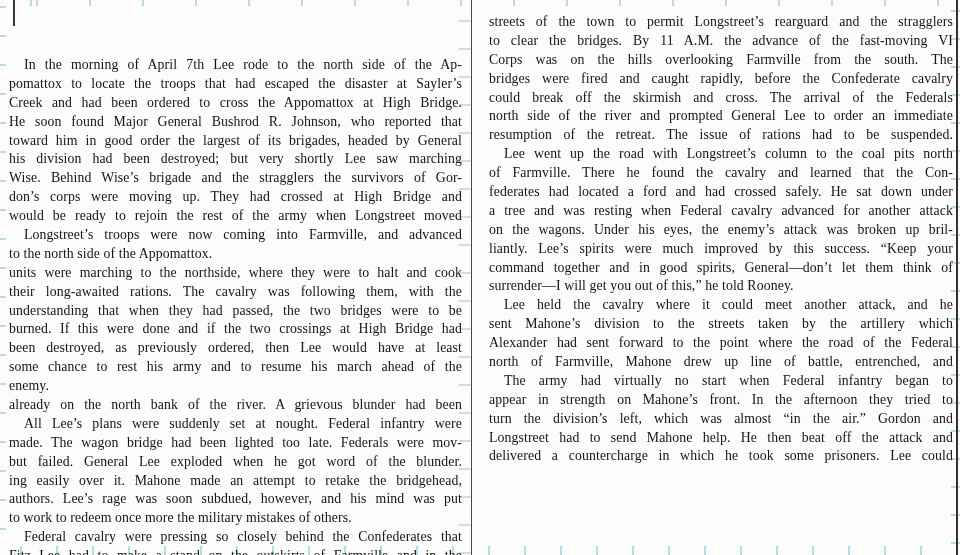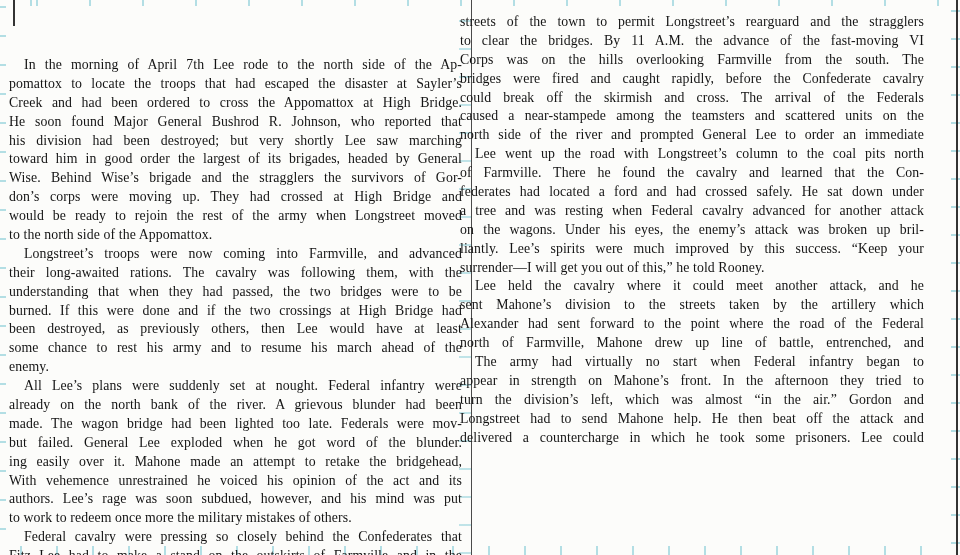--- a/index.html
+++ b/index.html
@@ -18,21 +18,21 @@
     background: #fcfcfa;
   }
   .col {
     position: absolute;
     top: 13px;
     color: #141414;
     font-size: 13.8px;
     letter-spacing: 0.1px;
   }
   #col-left  { left: 9px;   width: 453px; margin-top: 43px; }
-  #col-right { left: 460px; width: 464px; }
+  #col-right { left: 489px; width: 464px; }
   .ln {
     height: 18.9px;
     line-height: 18.9px;
     overflow: hidden;
     text-align: justify;
     text-align-last: justify;
     white-space: normal;
   }
   .ln.end { text-align-last: left; }
   .ln.ind { text-indent: 15px; }
@@ -84,59 +84,60 @@
 
   <div class="vrule" id="rule-topleft"></div>
   <div class="vrule" id="rule-gutter"></div>
   <div class="vrule" id="rule-right"></div>
 
   <div class="col" id="col-left">
     <div class="ln ind">In the morning of April 7th Lee rode to the north side of the Ap-</div>
     <div class="ln">pomattox to locate the troops that had escaped the disaster at Sayler’s</div>
     <div class="ln">Creek and had been ordered to cross the Appomattox at High Bridge.</div>
     <div class="ln">He soon found Major General Bushrod R. Johnson, who reported that</div>
+    <div class="ln">toward him in good order the largest of its brigades, headed by General</div>
     <div class="ln">his division had been destroyed; but very shortly Lee saw marching</div>
-    <div class="ln">toward him in good order the largest of its brigades, headed by General</div>
     <div class="ln">Wise. Behind Wise’s brigade and the stragglers the survivors of Gor-</div>
     <div class="ln">don’s corps were moving up. They had crossed at High Bridge and</div>
     <div class="ln">would be ready to rejoin the rest of the army when Longstreet moved</div>
+    <div class="ln ind">Longstreet’s troops were now coming into Farmville, and advanced</div>
     <div class="ln end">to the north side of the Appomattox.</div>
-    <div class="ln ind">Longstreet’s troops were now coming into Farmville, and advanced</div>
+    <div class="ln">units were marching to the northside, where they were to halt and cook</div>
     <div class="ln">their long-awaited rations. The cavalry was following them, with the</div>
     <div class="ln">understanding that when they had passed, the two bridges were to be</div>
     <div class="ln">burned. If this were done and if the two crossings at High Bridge had</div>
-    <div class="ln">been destroyed, as previously others, then Lee would have at least</div>
+    <div class="ln">been destroyed, as previously ordered, then Lee would have at least</div>
     <div class="ln">some chance to rest his army and to resume his march ahead of the</div>
     <div class="ln end">enemy.</div>
+    <div class="ln">already on the north bank of the river. A grievous blunder had been</div>
     <div class="ln ind">All Lee’s plans were suddenly set at nought. Federal infantry were</div>
-    <div class="ln">already on the north bank of the river. A grievous blunder had been</div>
     <div class="ln">made. The wagon bridge had been lighted too late. Federals were mov-</div>
     <div class="ln">but failed. General Lee exploded when he got word of the blunder.</div>
     <div class="ln">ing easily over it. Mahone made an attempt to retake the bridgehead,</div>
-    <div class="ln">With vehemence unrestrained he voiced his opinion of the act and its</div>
     <div class="ln">authors. Lee’s rage was soon subdued, however, and his mind was put</div>
     <div class="ln end">to work to redeem once more the military mistakes of others.</div>
     <div class="ln ind">Federal cavalry were pressing so closely behind the Confederates that</div>
     <div class="ln">Fitz Lee had to make a stand on the outskirts of Farmville and in the</div>
   </div>
 
   <div class="col" id="col-right">
     <div class="ln">streets of the town to permit Longstreet’s rearguard and the stragglers</div>
     <div class="ln">to clear the bridges. By 11 A.M. the advance of the fast-moving VI</div>
     <div class="ln">Corps was on the hills overlooking Farmville from the south. The</div>
     <div class="ln">bridges were fired and caught rapidly, before the Confederate cavalry</div>
     <div class="ln">could break off the skirmish and cross. The arrival of the Federals</div>
-    <div class="ln">caused a near-stampede among the teamsters and scattered units on the</div>
     <div class="ln">north side of the river and prompted General Lee to order an immediate</div>
+    <div class="ln">resumption of the retreat. The issue of rations had to be suspended.</div>
     <div class="ln ind">Lee went up the road with Longstreet’s column to the coal pits north</div>
     <div class="ln">of Farmville. There he found the cavalry and learned that the Con-</div>
     <div class="ln">federates had located a ford and had crossed safely. He sat down under</div>
     <div class="ln">a tree and was resting when Federal cavalry advanced for another attack</div>
     <div class="ln">on the wagons. Under his eyes, the enemy’s attack was broken up bril-</div>
     <div class="ln">liantly. Lee’s spirits were much improved by this success. “Keep your</div>
+    <div class="ln">command together and in good spirits, General—don’t let them think of</div>
     <div class="ln end">surrender—I will get you out of this,” he told Rooney.</div>
     <div class="ln ind">Lee held the cavalry where it could meet another attack, and he</div>
     <div class="ln">sent Mahone’s division to the streets taken by the artillery which</div>
     <div class="ln">Alexander had sent forward to the point where the road of the Federal</div>
     <div class="ln">north of Farmville, Mahone drew up line of battle, entrenched, and</div>
     <div class="ln ind">The army had virtually no start when Federal infantry began to</div>
     <div class="ln">appear in strength on Mahone’s front. In the afternoon they tried to</div>
     <div class="ln">turn the division’s left, which was almost “in the air.” Gordon and</div>
     <div class="ln">Longstreet had to send Mahone help. He then beat off the attack and</div>
     <div class="ln">delivered a countercharge in which he took some prisoners. Lee could</div>

